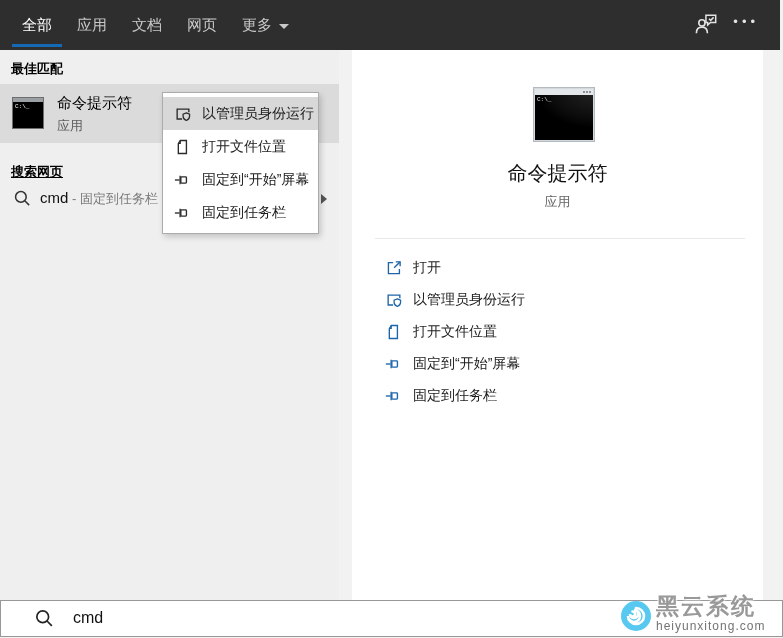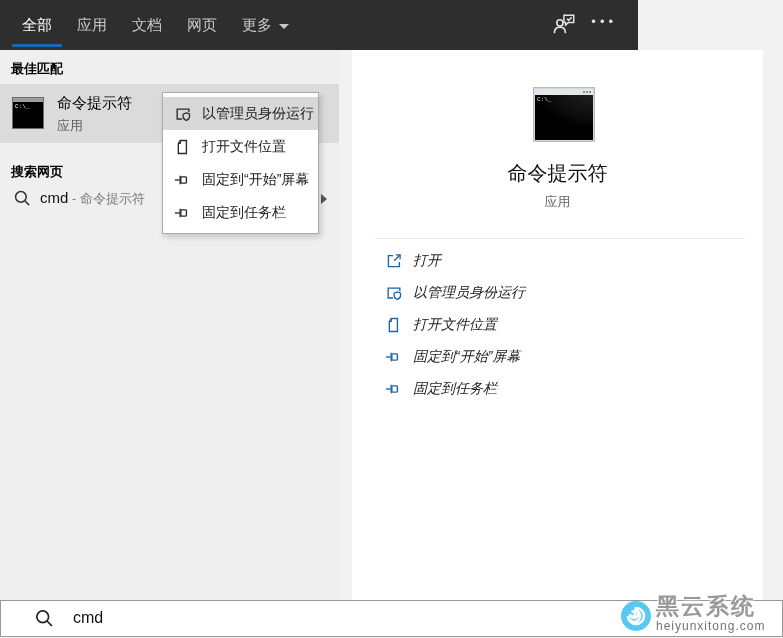--- a/index.html
+++ b/index.html
@@ -1,35 +1,35 @@
 <!DOCTYPE html>
 <html><head>
 <meta charset="utf-8">
 <style>
   * { margin:0; padding:0; box-sizing:border-box; }
   html,body { background:#888; }
   body { font-family:"Liberation Sans","DejaVu Sans",sans-serif; }
   .stage{ position:relative; width:783px; height:638px; background:#f2f2f2; overflow:hidden; margin:0 auto; }
 
   
-  .topbar{ position:absolute; left:0; top:0; width:638px; height:50px; background:#2e2e2e; display:flex; align-items:center; }
+  .topbar{ position:absolute; left:0; top:0; width:780px; height:50px; background:#2e2e2e; display:flex; align-items:center; }
   .tabs{ display:flex; align-items:center; padding-left:22px; gap:25px; height:100%; }
   .tab{ position:relative; color:#c9c9c9; font-size:15px; height:100%; display:flex; align-items:center; cursor:default; }
   .tab.active{ color:#ffffff; }
   .tab.active .underline{ position:absolute; left:-10px; right:-10px; bottom:3px; height:3px; background:#1669b4; }
   .more{ display:flex; align-items:center; gap:7px; color:#c9c9c9; font-size:15px; }
   .caret-down{ width:0; height:0; border-left:5px solid transparent; border-right:5px solid transparent; border-top:5px solid #c9c9c9; margin-top:2px; }
   .feedback-ic{ position:absolute; right:62px; top:13px; }
   .ellipsis{ position:absolute; right:21px; top:14px; color:#e3e3e3; font-size:13px; letter-spacing:4px; }
 
   
   .left-panel{ position:absolute; left:0; top:50px; width:339px; height:550px; background:#efefef; }
   .section-h{ position:absolute; left:11px; font-size:13px; font-weight:bold; color:#000000; }
   .h-best{ top:10px; }
-  .h-web{ top:113px; }
+  .h-web{ top:113px;text-decoration:underline; }
   .best-row{ position:absolute; left:0; top:34px; width:339px; height:59px; background:#dbdbdb; }
   .cmd-ico-sm{ position:absolute; left:12px; top:13px; width:32px; height:32px; background:#000; border:1px solid #6e6e6e; }
   .cmd-ico-sm .bar{ height:4px; background:#9aa0a4; }
   .cmd-ico-sm .prompt{ color:#fff; font-size:6px; line-height:6px; padding:2px 0 0 2px; font-family:"Liberation Mono","DejaVu Sans Mono",monospace; }
   .best-title{ position:absolute; left:57px; top:10px; font-size:15px; color:#000; }
   .best-sub{ position:absolute; left:57px; top:33px; font-size:13px; color:#5e5e5e; }
   .web-row{ position:absolute; left:0; top:130px; width:339px; height:38px; }
   .web-row .mag{ position:absolute; left:13px; top:9px; }
   .web-text{ position:absolute; left:40px; top:9px; font-size:15px; color:#111; white-space:nowrap; }
   .web-suffix{ color:#7a7a7a; font-size:13px; }
@@ -46,21 +46,21 @@
   .right-card{ position:absolute; left:352px; top:50px; width:411px; height:550px; background:#ffffff; }
   .cmd-ico-lg{ position:absolute; left:181px; top:37px; width:62px; height:55px; background:#d4d9dd; border:1px solid #b4bac0; padding:1px; }
   .cmd-ico-lg .titlebar{ height:6px; background:#e4e7ea; display:flex; justify-content:flex-end; align-items:center; gap:1px; padding-right:2px; }
   .cmd-ico-lg .dot{ width:2px; height:2px; background:#8b9196; }
   .cmd-ico-lg .body{ height:45px; background:radial-gradient(130% 110% at 100% -10%, #232323 0%, #0c0c0c 55%, #000 75%); }
   .cmd-ico-lg .prompt{ color:#e8e8e8; font-size:6px; line-height:6px; padding:2px 0 0 2px; font-family:"Liberation Mono","DejaVu Sans Mono",monospace; }
   .app-title{ position:absolute; left:0; top:110px; width:100%; text-align:center; font-size:20px; color:#111; }
   .app-sub{ position:absolute; left:0; top:143px; width:100%; text-align:center; font-size:13px; color:#666; }
   .divider{ position:absolute; left:23px; top:188px; width:370px; height:1px; background:#e8e8e8; }
   .actions{ position:absolute; left:33px; top:202px; }
-  .action-row{ height:32px; display:flex; cursor:default;font-style:italic; }
+  .action-row{ height:32px; display:flex; align-items:center; cursor:default; }
   .action-row .ic{ width:18px; height:18px; color:#1d64a8; flex:none; }
   .action-row .lbl{ margin-left:10px; font-size:14px; color:#1c1c1c; white-space:nowrap; }
 
   
   .searchbar{ position:absolute; left:0; top:600px; width:783px; height:37px; background:#fff; border:1px solid #989898; z-index:10; }
   .searchbar .mag{ position:absolute; left:33px; top:7px; }
   .search-value{ position:absolute; left:72px; top:8px; font-size:16px; color:#111; }
 
   
   .watermark{ position:absolute; left:620px; top:594px; z-index:60; display:flex; align-items:flex-start; }
@@ -148,21 +148,21 @@
     </div>
 
     <div class="section-h h-web">搜索网页</div>
 
     <div class="web-row">
       <span class="mag">
         <svg width="19" height="19" viewBox="0 0 20 20" style="color:#333">
             <use href="#ic-mag"></use>
           </svg>
       </span>
-      <div class="web-text"><span>cmd</span><span class="web-suffix"> - 命令提示符</span></div>
+      <div class="web-text"><span>cmd</span><span class="web-suffix"> - 固定到任务栏</span></div>
       <span class="chev-right"></span>
     </div>
   </div>
 
   <div class="ctx-menu">
     <div class="ctx-item hl">
       <span class="ic">
         <svg width="18" height="18" viewBox="0 0 20 20">
             <use href="#ic-admin"></use>
           </svg>

